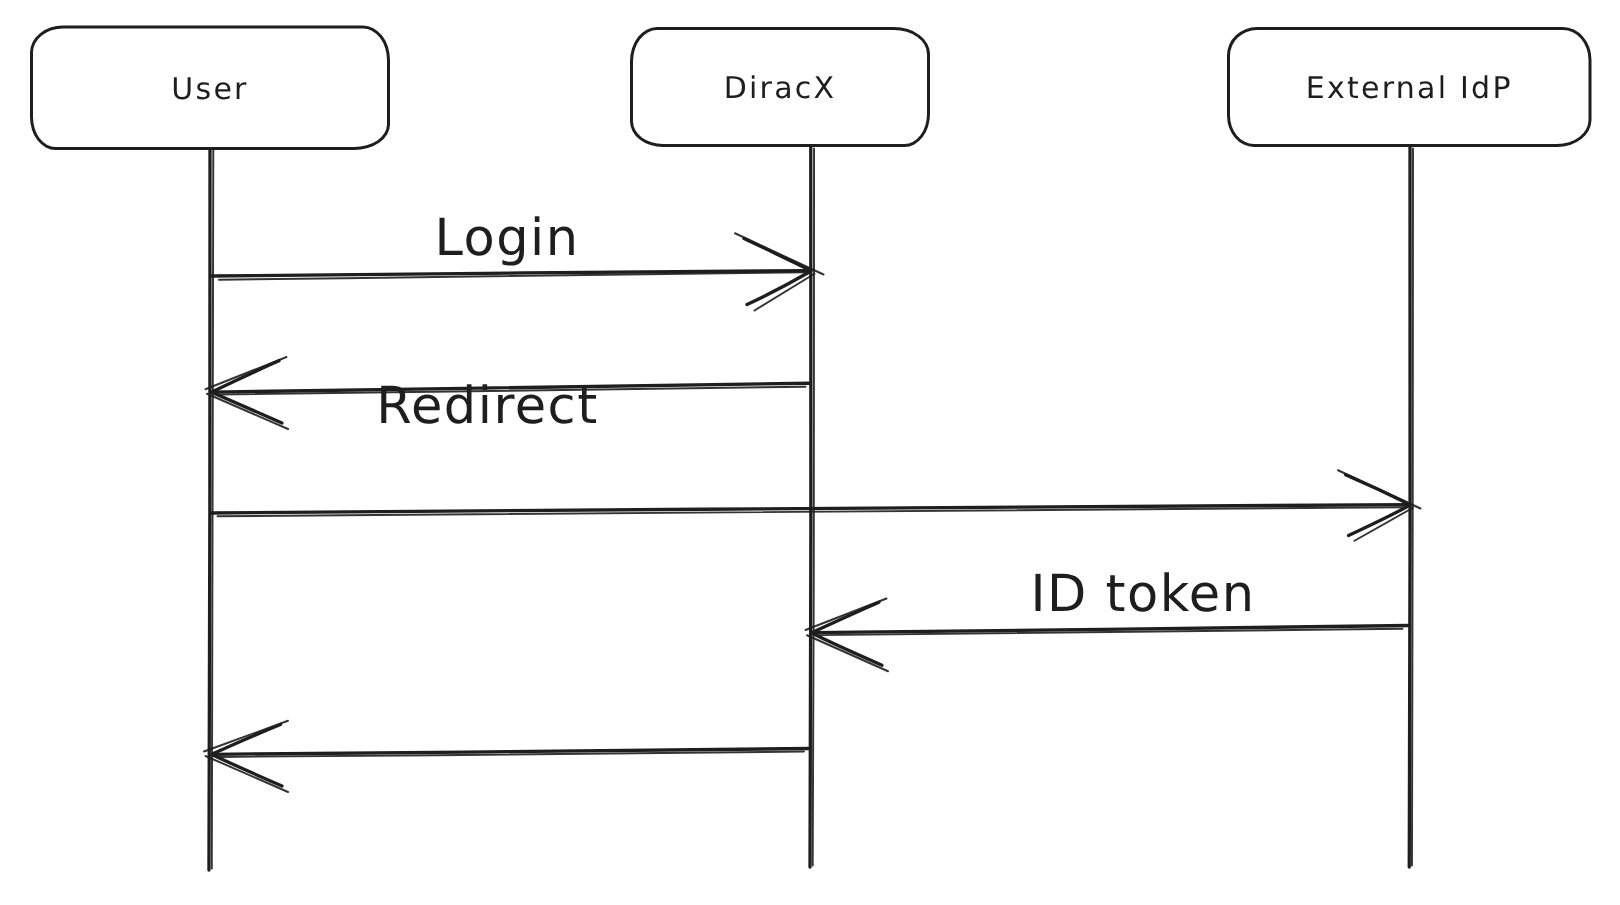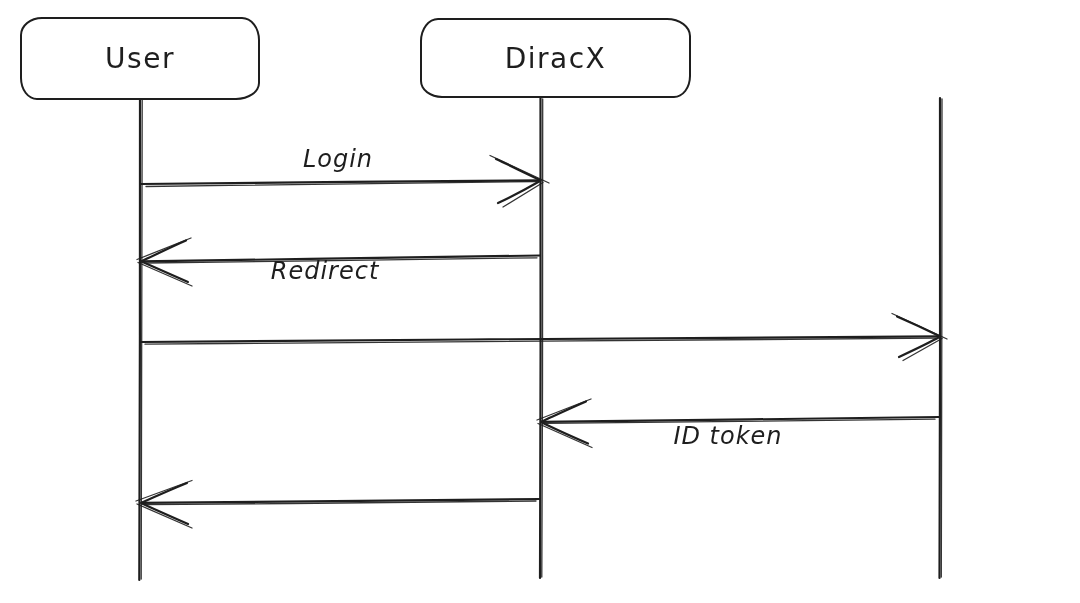--- a/index.html
+++ b/index.html
@@ -38,34 +38,33 @@
     justify-content: center;
     background: #ffffff;
     border: 2.4px solid #1e1e1e;
     box-sizing: border-box;
     z-index: 2;
   }
   .actor-box.r1 { border-radius: 22px 18px 24px 17px / 18px 23px 17px 22px; }
   .actor-box.r2 { border-radius: 18px 24px 17px 22px / 23px 18px 22px 17px; }
   .actor-box.r3 { border-radius: 20px 19px 23px 18px / 19px 22px 18px 21px; }
   .actor-label {
-    font-size: 28px;
+    font-size: 20px;
     letter-spacing: 1.5px;
     font-weight: 500;
     white-space: nowrap;
   }
   .msg-label {
     position: absolute;
     transform: translate(-50%, -50%);
-    font-size: 24px;
+    font-size: 34px;
     letter-spacing: 1px;
     font-weight: 500;
     white-space: nowrap;
     z-index: 2;
-    font-style: italic;
   }
 </style>
 </head>
 <body>
 
 <div class="canvas">
 
   <svg class="diagram-svg" viewBox="0 0 1080 603" aria-hidden="true">
 
     <g>
@@ -124,25 +123,28 @@
       <path class="s1" d="M192 480.5 L136 501"></path>
       <path class="s2" d="M188 524 C172 517 156 510 141.5 503.2"></path>
       <path class="s1" d="M192 528 L137 504"></path>
     </g>
   </svg>
 
   <div class="actor-box r1" style="left:20px; top:17px; width:240px; height:83px;">
     <span class="actor-label">User</span>
   </div>
 
-  <div class="actor-box r2" style="left:420px; top:18px; width:271px; height:80px;">
+  <div class="actor-box r2" style="left:420px; top:18px; width:200px; height:80px;">
     <span class="actor-label">DiracX</span>
   </div>
 
+  <div class="actor-box r3" style="left:818px; top:18px; width:243px; height:80px;">
+    <span class="actor-label">External IdP</span>
+  </div>
 
   <div class="msg-label" style="left:338px; top:159px;">Login</div>
 
   <div class="msg-label" style="left:325px; top:236px;margin-top:35px;">Redirect</div>
 
-  <div class="msg-label" style="left:728px; top:396px;margin-top:40px;">ID token</div>
+  <div class="msg-label" style="left:762px; top:396px;">ID token</div>
 
 
 </div>
 
 </body></html>

